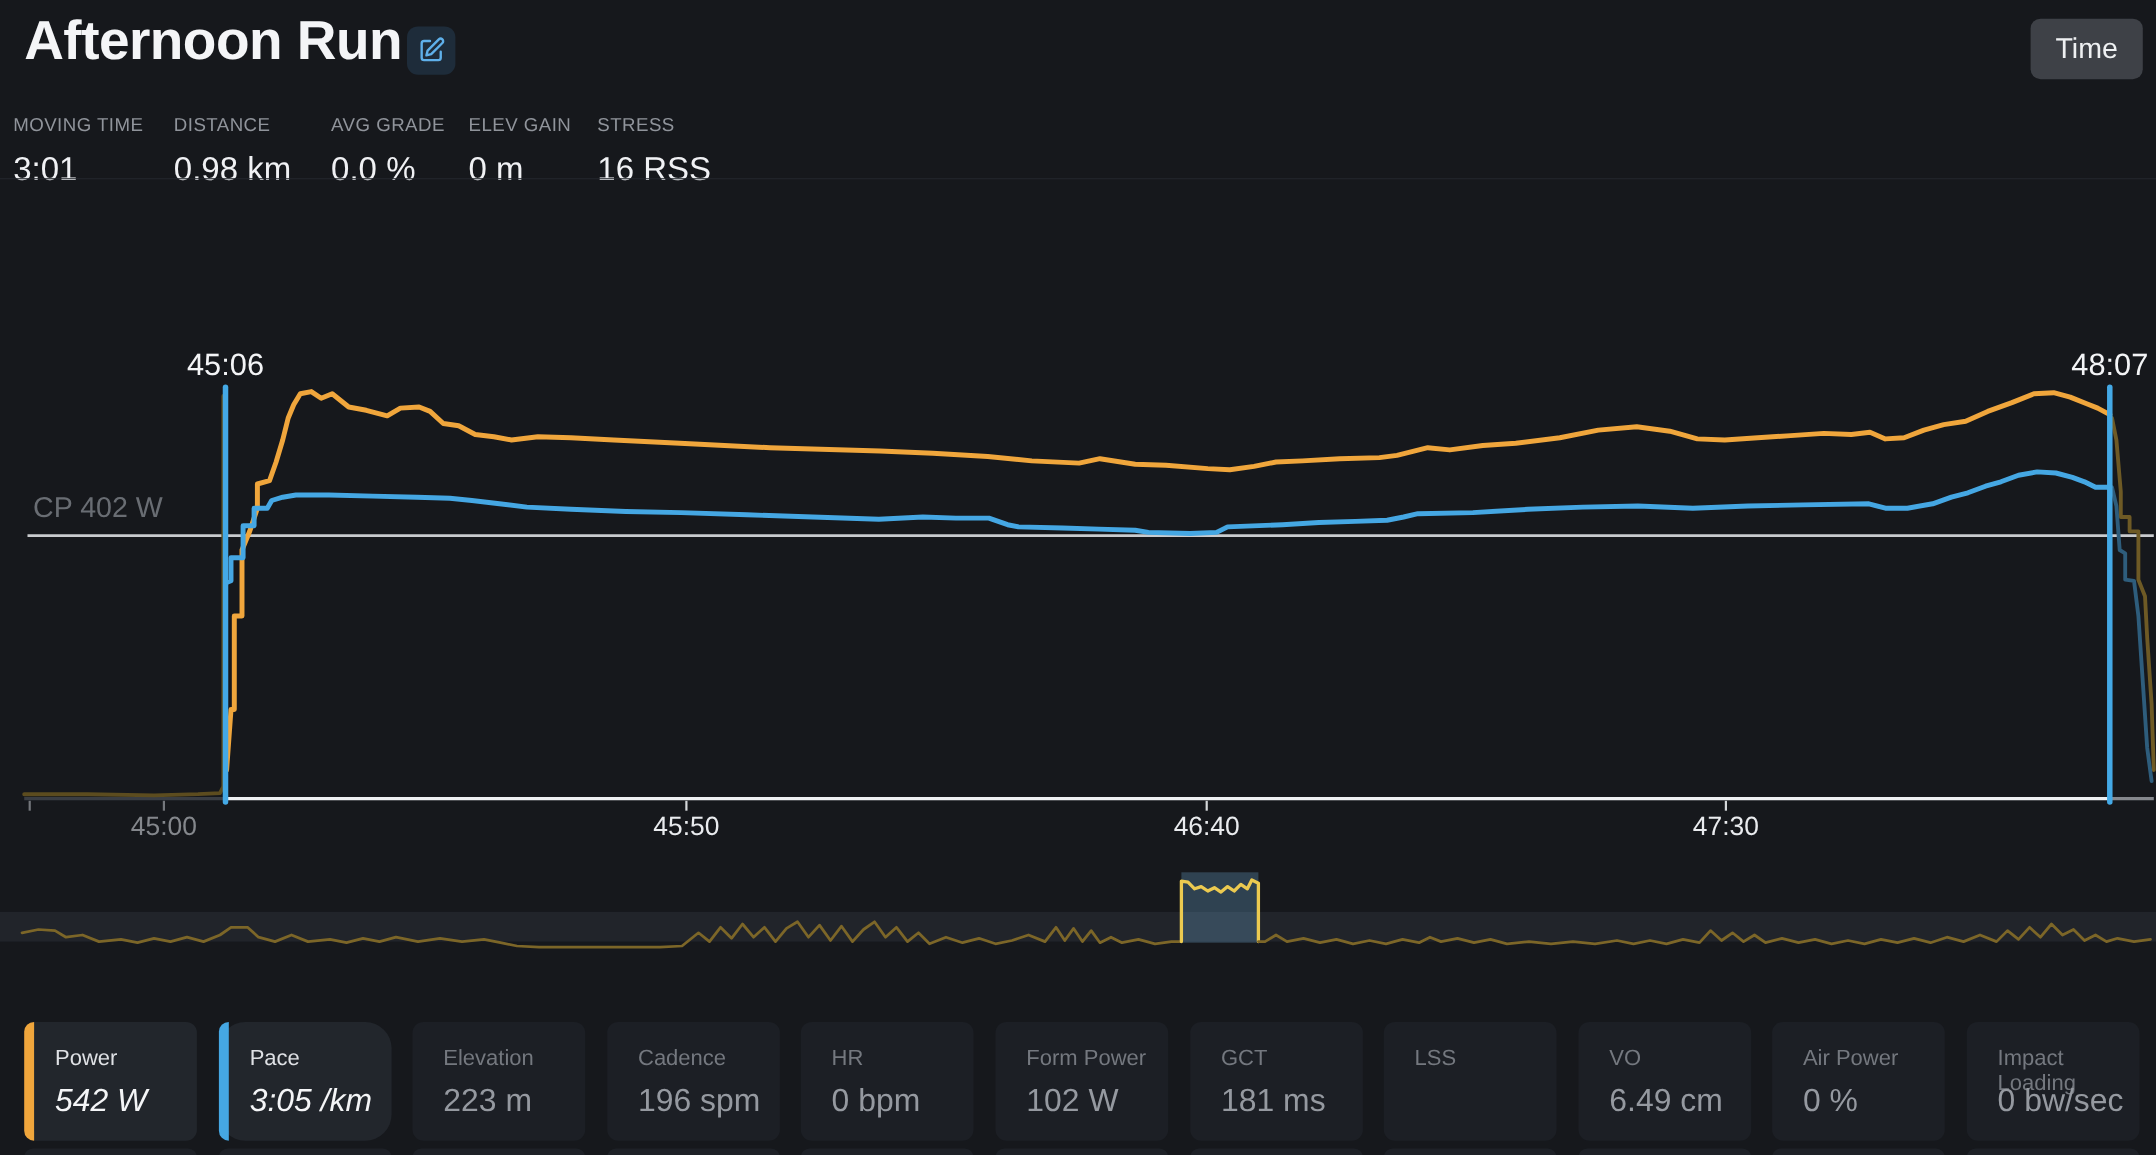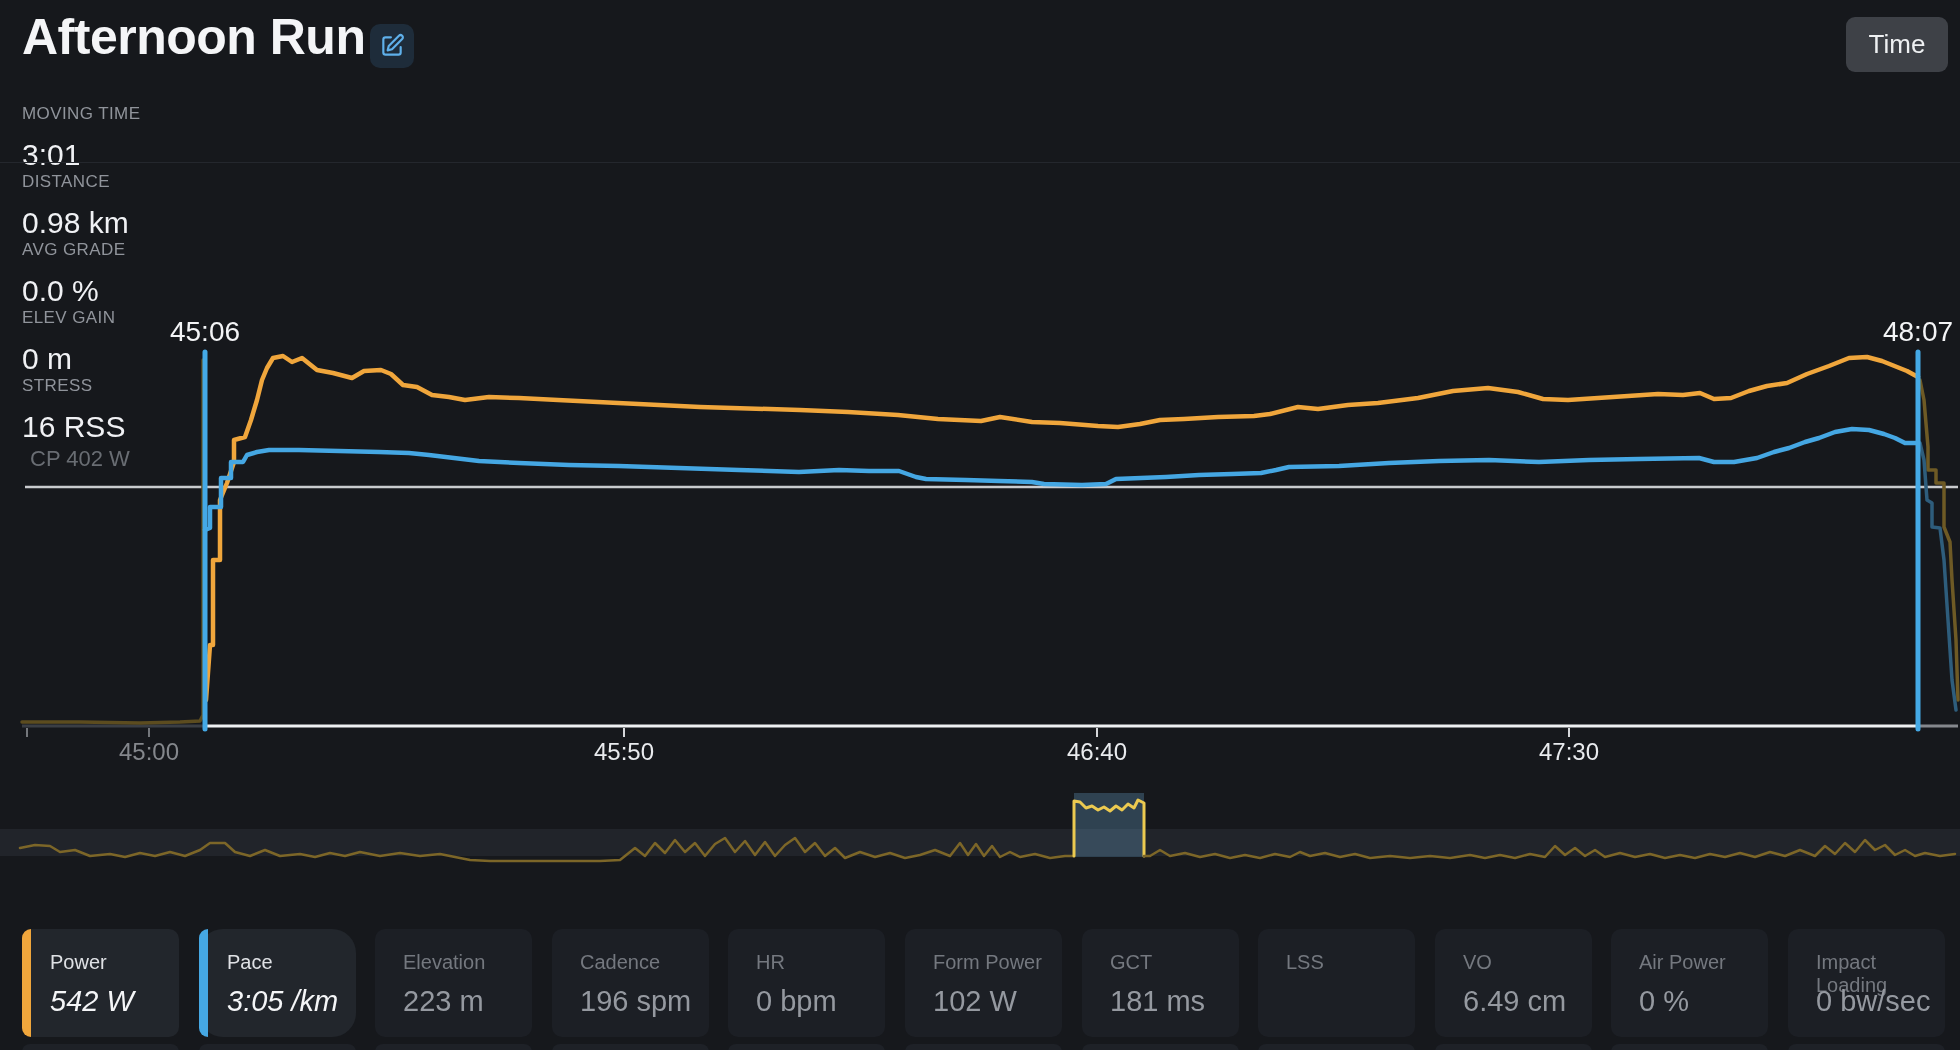--- a/index.html
+++ b/index.html
@@ -4,28 +4,28 @@
 <style>
   html,body{margin:0;padding:0;background:#0e1013;}
   .screen{position:relative;width:1960px;height:1050px;background:#16181c;overflow:hidden;
           font-family:"Liberation Sans","DejaVu Sans",sans-serif;color:#f2f3f5;}
   
   .page-title{position:absolute;left:22px;top:8px;font-size:50px;font-weight:700;letter-spacing:-.5px;color:#f4f5f7;}
   .edit-btn{position:absolute;left:370px;top:24px;width:44px;height:44px;border-radius:10px;
             background:#1e2c3a;display:flex;align-items:center;justify-content:center;cursor:pointer;}
   .time-btn{position:absolute;left:1846px;top:17px;width:102px;height:55px;border-radius:9px;
             background:#3e4147;color:#eef0f2;font-size:26px;display:flex;align-items:center;justify-content:center;cursor:pointer;}
-  .stats-row{position:absolute;left:22px;top:104px;display:flex;flex-direction:column;}
+  .stats-row{position:absolute;left:12px;top:104px;display:flex;}
   .stat{display:flex;flex-direction:column;}
   .stat-label{font-size:17px;letter-spacing:.4px;color:#90949b;font-weight:400;}
   .stat-value{margin-top:14px;font-size:30px;color:#f0f1f4;}
   .header-divider{position:absolute;left:0;top:162px;width:1960px;height:1px;background:#24272d;}
   
   .chart-svg{position:absolute;left:0;top:0;width:1960px;height:1050px;}
-  .cp-label{position:absolute;left:30px;top:446px;font-size:22px;color:#696d73;}
+  .cp-label{position:absolute;left:30px;top:446px;font-size:26px;color:#696d73;}
   .marker-label{position:absolute;top:316px;transform:translateX(-50%);font-size:28px;color:#f3f4f6;white-space:nowrap;}
   .tick-label{position:absolute;top:738px;transform:translateX(-50%);font-size:24px;color:#e9ebee;white-space:nowrap;}
   .tick-label.dim{color:#84878c;}
   
   .card{position:absolute;top:929px;height:108px;border-radius:10px;background:#1c1f25;box-sizing:border-box;cursor:pointer;}
   .card.active{background:#22262c;}
   .card .accent-bar{position:absolute;left:0;top:0;width:9px;height:108px;border-radius:10px 0 0 10px;}
   .card .card-label{position:absolute;left:28px;top:22px;font-size:20px;color:#74787f;}
   .card .card-value{position:absolute;left:28px;top:56px;font-size:29px;color:#9599a0;}
   .card.active .card-label{color:#dfe1e5;}

